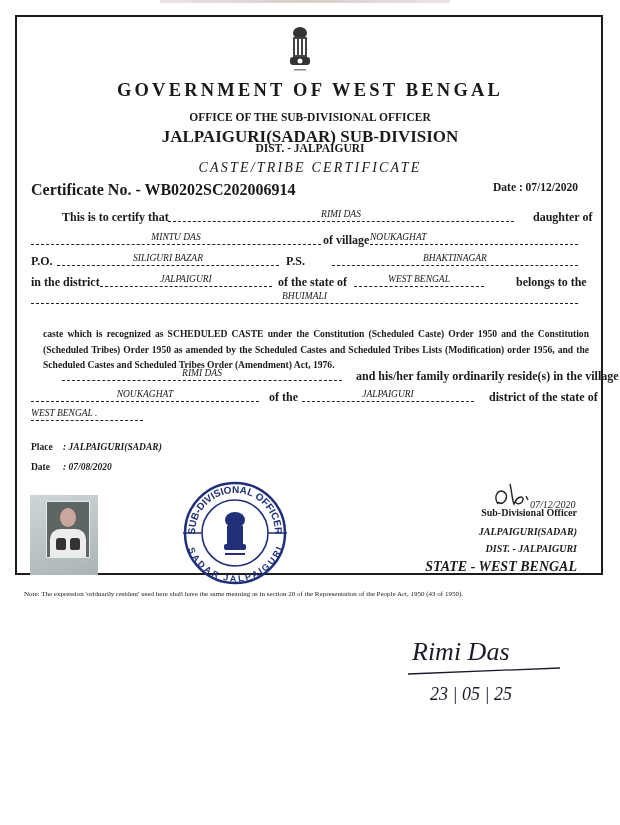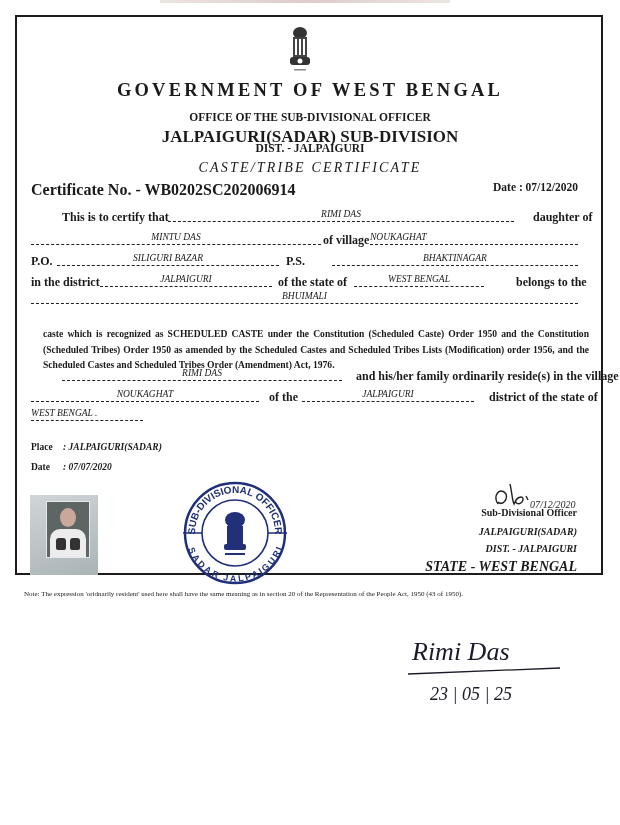--- a/index.html
+++ b/index.html
@@ -109,21 +109,21 @@
 <div class="fill" style="left:31px; top:388px; width:228px;">NOUKAGHAT</div>
 <div class="line" style="left:269px; top:390px;">of the</div>
 <div class="fill" style="left:302px; top:388px; width:172px;">JALPAIGURI</div>
 <div class="line" style="left:489px; top:390px;">district of the state of</div>
 
 <div class="fill" style="left:31px; top:407px; width:112px; text-align:left;">WEST BENGAL .</div>
 
 <div class="place-lbl" style="top:442px;">Place</div>
 <div class="place-val" style="top:442px;">: JALPAIGURI(SADAR)</div>
 <div class="date-lbl" style="top:462px;">Date</div>
-<div class="date-val" style="top:462px;">: 07/07/2020</div>
+<div class="date-val" style="top:462px;">: 07/08/2020</div>
 
 <div class="photo">
   <div class="photo-inner">
     <div class="face"></div>
     <div class="shirt"></div>
     <div class="cat1"></div>
     <div class="cat2"></div>
   </div>
 </div>
 

